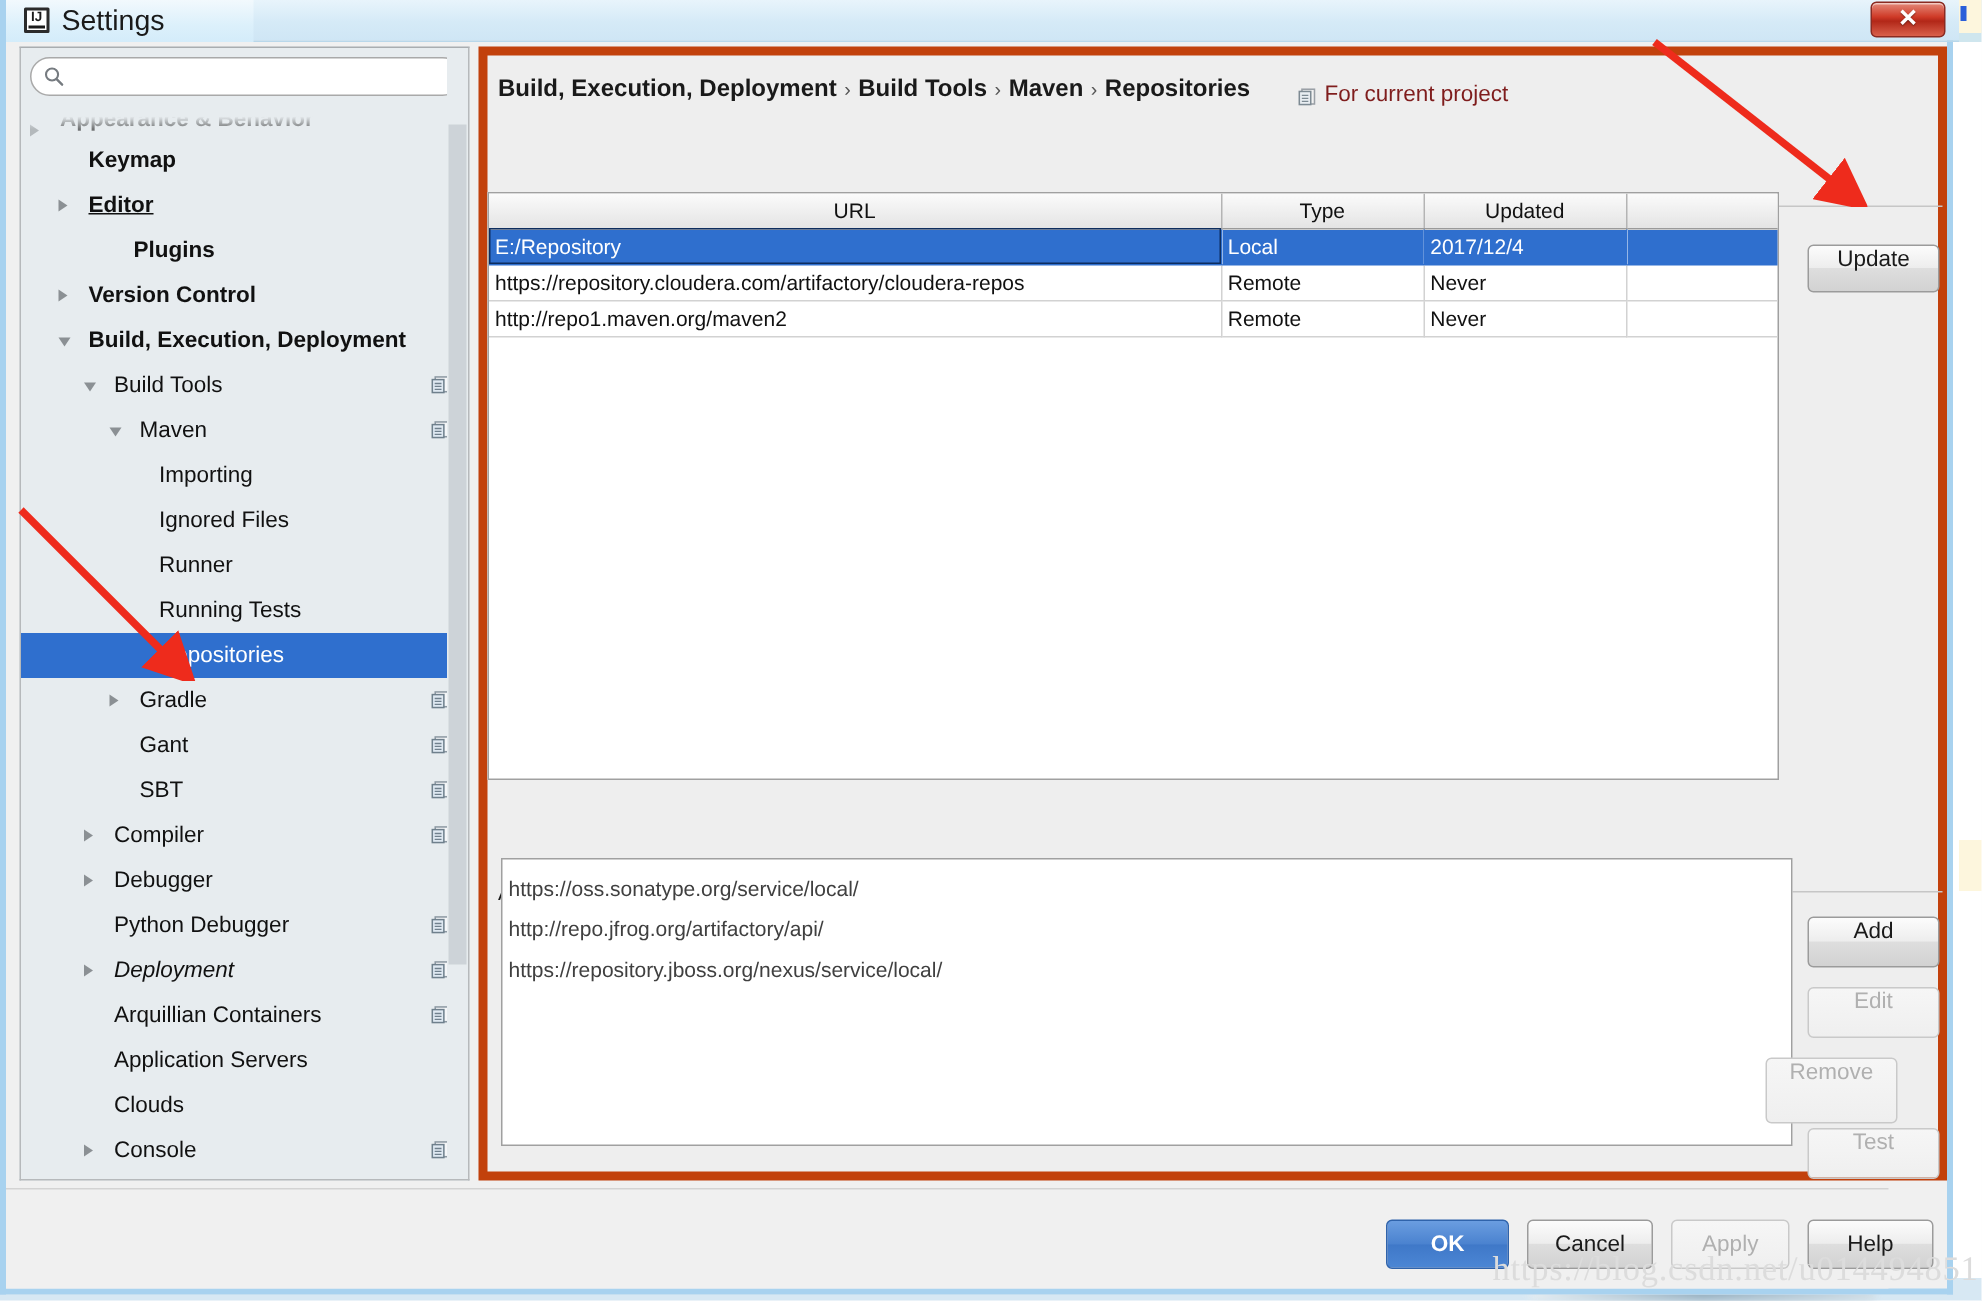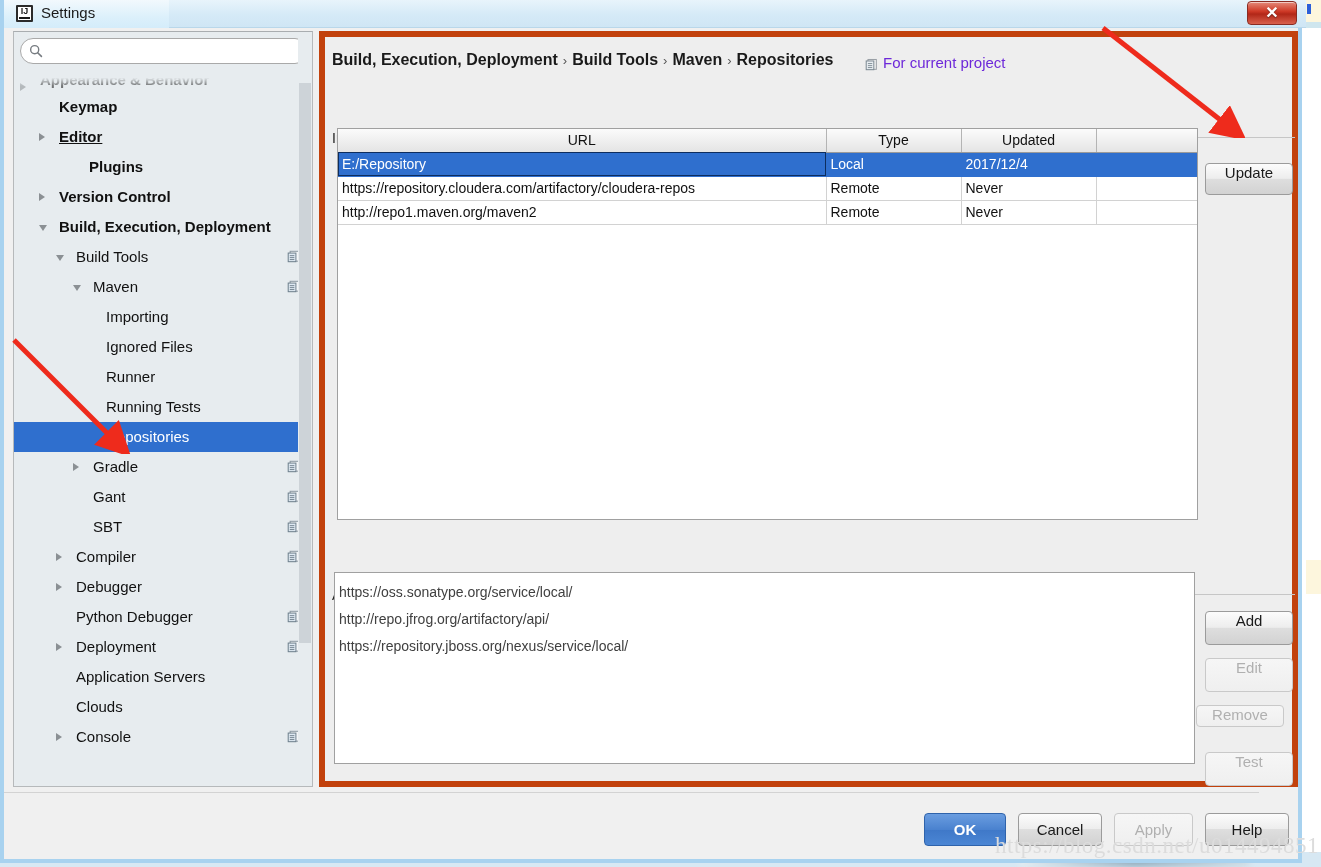--- a/index.html
+++ b/index.html
@@ -90,21 +90,21 @@
     text-align: center; line-height: 13px;
     font-family: "Liberation Sans", sans-serif;
   }
   .ij-icon::before {
     content: "";
     position: absolute; left: 1px; bottom: 1px; width: 11px; height: 2px;
     background: #1a1a1a;
   }
   #title-text {
     position: absolute; left: 37px; top: 4px;
-    font-size: 15px; color: #1a1a1a;
+    font-size: 19px; color: #1a1a1a;
     font-family: "Liberation Sans", sans-serif;
   }
   #close-btn {
     position: absolute; right: 9px; top: 1px; width: 50px; height: 24px;
     border-radius: 4px;
     border: 1px solid #8a2b22;
     background: linear-gradient(180deg,#e48a7a 0%, #cf3a27 42%, #b22718 55%, #d9604c 100%);
     box-shadow: inset 0 1px 0 rgba(255,255,255,.55);
     cursor: pointer;
   }
@@ -205,42 +205,42 @@
     position: absolute; left: 7px; top: 14px;
     font-size: 16px; font-weight: bold; color: #1a1a1a;
     white-space: nowrap;
   }
   #breadcrumb .sep {
     font-weight: normal; color: #555; font-size: 13px;
     padding: 0 5px;
   }
   #scope-note {
     position: absolute; left: 558px; top: 17px;
-    font-size: 15px; color: #6d28d9;
+    font-size: 15px; color: #7f1d1d;
     white-space: nowrap;
   }
   .proj-badge {
     position: absolute; left: 540px; top: 21px; width: 13px; height: 13px;
   }
 
   .group-label {
     position: absolute;
     font-size: 14px; color: #1a1a1a;
     background: #eeeeee;
     padding-right: 6px;
     white-space: nowrap;
   }
   .group-rule {
     position: absolute;
     height: 1px; background: #c6c6c6;
   }
 
   
   #repo-table {
-    position: absolute; left: 12px; top: 91px;
+    position: absolute; left: 0; top: 91px;
     width: 861px; height: 392px;
     background: #ffffff;
     border: 1px solid #a0a0a0;
     overflow: hidden;
   }
   #repo-table table {
     border-collapse: collapse;
     width: 861px;
     table-layout: fixed;
   }
@@ -305,21 +305,21 @@
   }
   .btn.disabled {
     color: #b0b0b0;
     background: linear-gradient(180deg,#f6f6f6,#efefef);
     border-color: #c9c9c9;
     cursor: default;
   }
   #btn-update { left: 880px; top: 126px; width: 88px; height: 32px; }
   #btn-add    { left: 880px; top: 574px; width: 88px; height: 34px; }
   #btn-edit   { left: 880px; top: 621px; width: 88px; height: 34px; }
-  #btn-remove { left: 852px; top: 668px; width: 88px; height: 22px; margin-left: 19px; }
+  #btn-remove { left: 852px; top: 668px; width: 88px; height: 44px; }
   #btn-test   { left: 880px; top: 715px; width: 88px; height: 34px; }
 
   
   #footer {
     position: absolute; left: 0; top: 792px; width: 1255px; height: 67px;
     background: #f0f0f0;
     border-top: 1px solid #d3d3d3;
   }
   .fbtn {
     position: absolute; top: 20px; height: 33px;
@@ -502,21 +502,31 @@
           <svg class="copy-badge" viewBox="0 0 14 14">
             <rect x="3.4" y="1.4" width="9" height="10.6" fill="#f4f6f8" stroke="#8d99a3" stroke-width="1.1"></rect>
             <rect x="1.3" y="3.3" width="8.3" height="9.3" fill="#dfe9f2" stroke="#6f808d" stroke-width="1.1"></rect>
             <line x1="3.0" y1="6.1" x2="7.9" y2="6.1" stroke="#6f808d" stroke-width="1"></line>
             <line x1="3.0" y1="8.2" x2="7.9" y2="8.2" stroke="#6f808d" stroke-width="1"></line>
             <line x1="3.0" y1="10.3" x2="7.9" y2="10.3" stroke="#6f808d" stroke-width="1"></line>
           </svg>
         </div>
         <div class="tree-item">
           <span class="arrow right" style="left: 42px;"></span>
-          <span class="lbl" style="left: 62px;">Deployment</span>
+          <span class="lbl" style="left: 62px; font-style: italic;">Deployment</span>
+          <svg class="copy-badge" viewBox="0 0 14 14">
+            <rect x="3.4" y="1.4" width="9" height="10.6" fill="#f4f6f8" stroke="#8d99a3" stroke-width="1.1"></rect>
+            <rect x="1.3" y="3.3" width="8.3" height="9.3" fill="#dfe9f2" stroke="#6f808d" stroke-width="1.1"></rect>
+            <line x1="3.0" y1="6.1" x2="7.9" y2="6.1" stroke="#6f808d" stroke-width="1"></line>
+            <line x1="3.0" y1="8.2" x2="7.9" y2="8.2" stroke="#6f808d" stroke-width="1"></line>
+            <line x1="3.0" y1="10.3" x2="7.9" y2="10.3" stroke="#6f808d" stroke-width="1"></line>
+          </svg>
+        </div>
+        <div class="tree-item">
+          <span class="lbl" style="left: 62px;">Arquillian Containers</span>
           <svg class="copy-badge" viewBox="0 0 14 14">
             <rect x="3.4" y="1.4" width="9" height="10.6" fill="#f4f6f8" stroke="#8d99a3" stroke-width="1.1"></rect>
             <rect x="1.3" y="3.3" width="8.3" height="9.3" fill="#dfe9f2" stroke="#6f808d" stroke-width="1.1"></rect>
             <line x1="3.0" y1="6.1" x2="7.9" y2="6.1" stroke="#6f808d" stroke-width="1"></line>
             <line x1="3.0" y1="8.2" x2="7.9" y2="8.2" stroke="#6f808d" stroke-width="1"></line>
             <line x1="3.0" y1="10.3" x2="7.9" y2="10.3" stroke="#6f808d" stroke-width="1"></line>
           </svg>
         </div>
         <div class="tree-item">
           <span class="lbl" style="left: 62px;">Application Servers</span>

